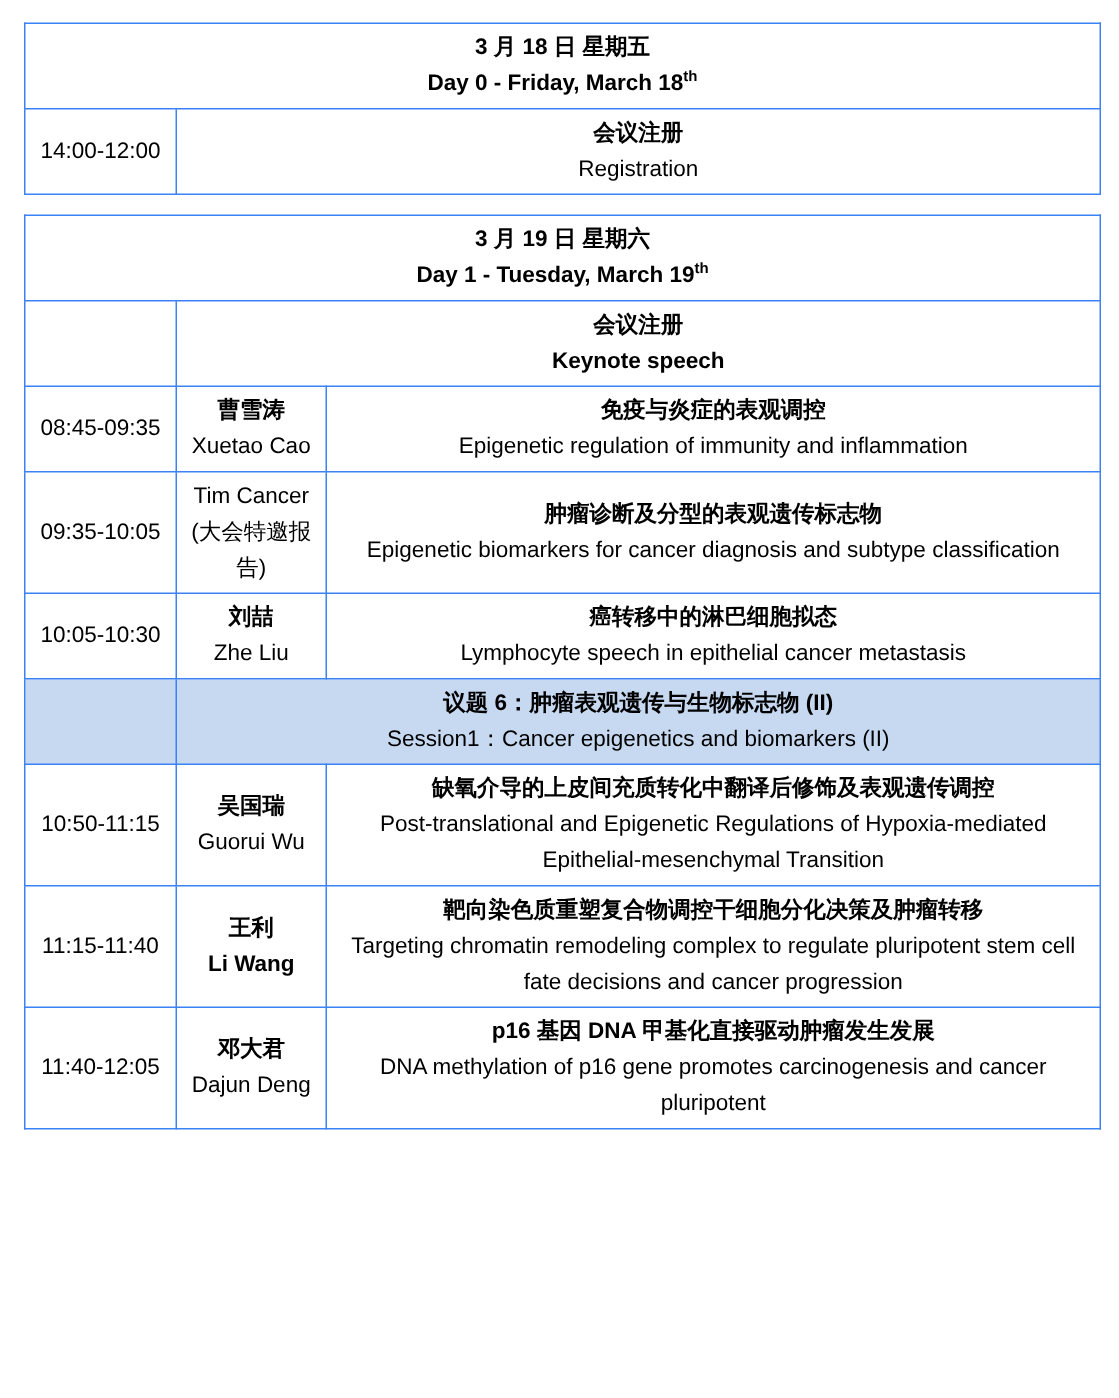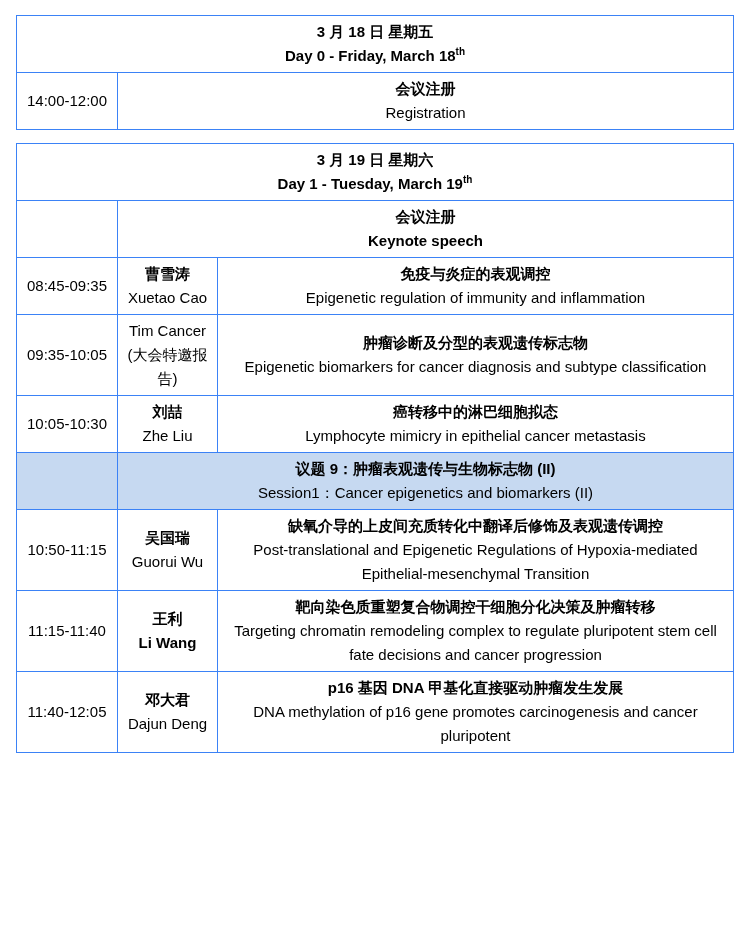--- a/index.html
+++ b/index.html
@@ -122,27 +122,27 @@
           </td>
         </tr>
         <tr>
           <td class="time">10:05-10:30</td>
           <td>
             <div class="b">刘喆</div>
             <div>Zhe Liu</div>
           </td>
           <td>
             <div class="b">癌转移中的淋巴细胞拟态</div>
-            <div>Lymphocyte mimicry in epithelial cancer metastasis</div>
+            <div>Lymphocyte speech in epithelial cancer metastasis</div>
           </td>
         </tr>
         <tr class="highlight">
           <td class="time"></td>
           <td colspan="2">
-            <div class="b">议题 9：肿瘤表观遗传与生物标志物 (II)</div>
+            <div class="b">议题 6：肿瘤表观遗传与生物标志物 (II)</div>
             <div>Session1：Cancer epigenetics and biomarkers (II)</div>
           </td>
         </tr>
         <tr>
           <td class="time">10:50-11:15</td>
           <td>
             <div class="b">吴国瑞</div>
             <div>Guorui Wu</div>
           </td>
           <td>

